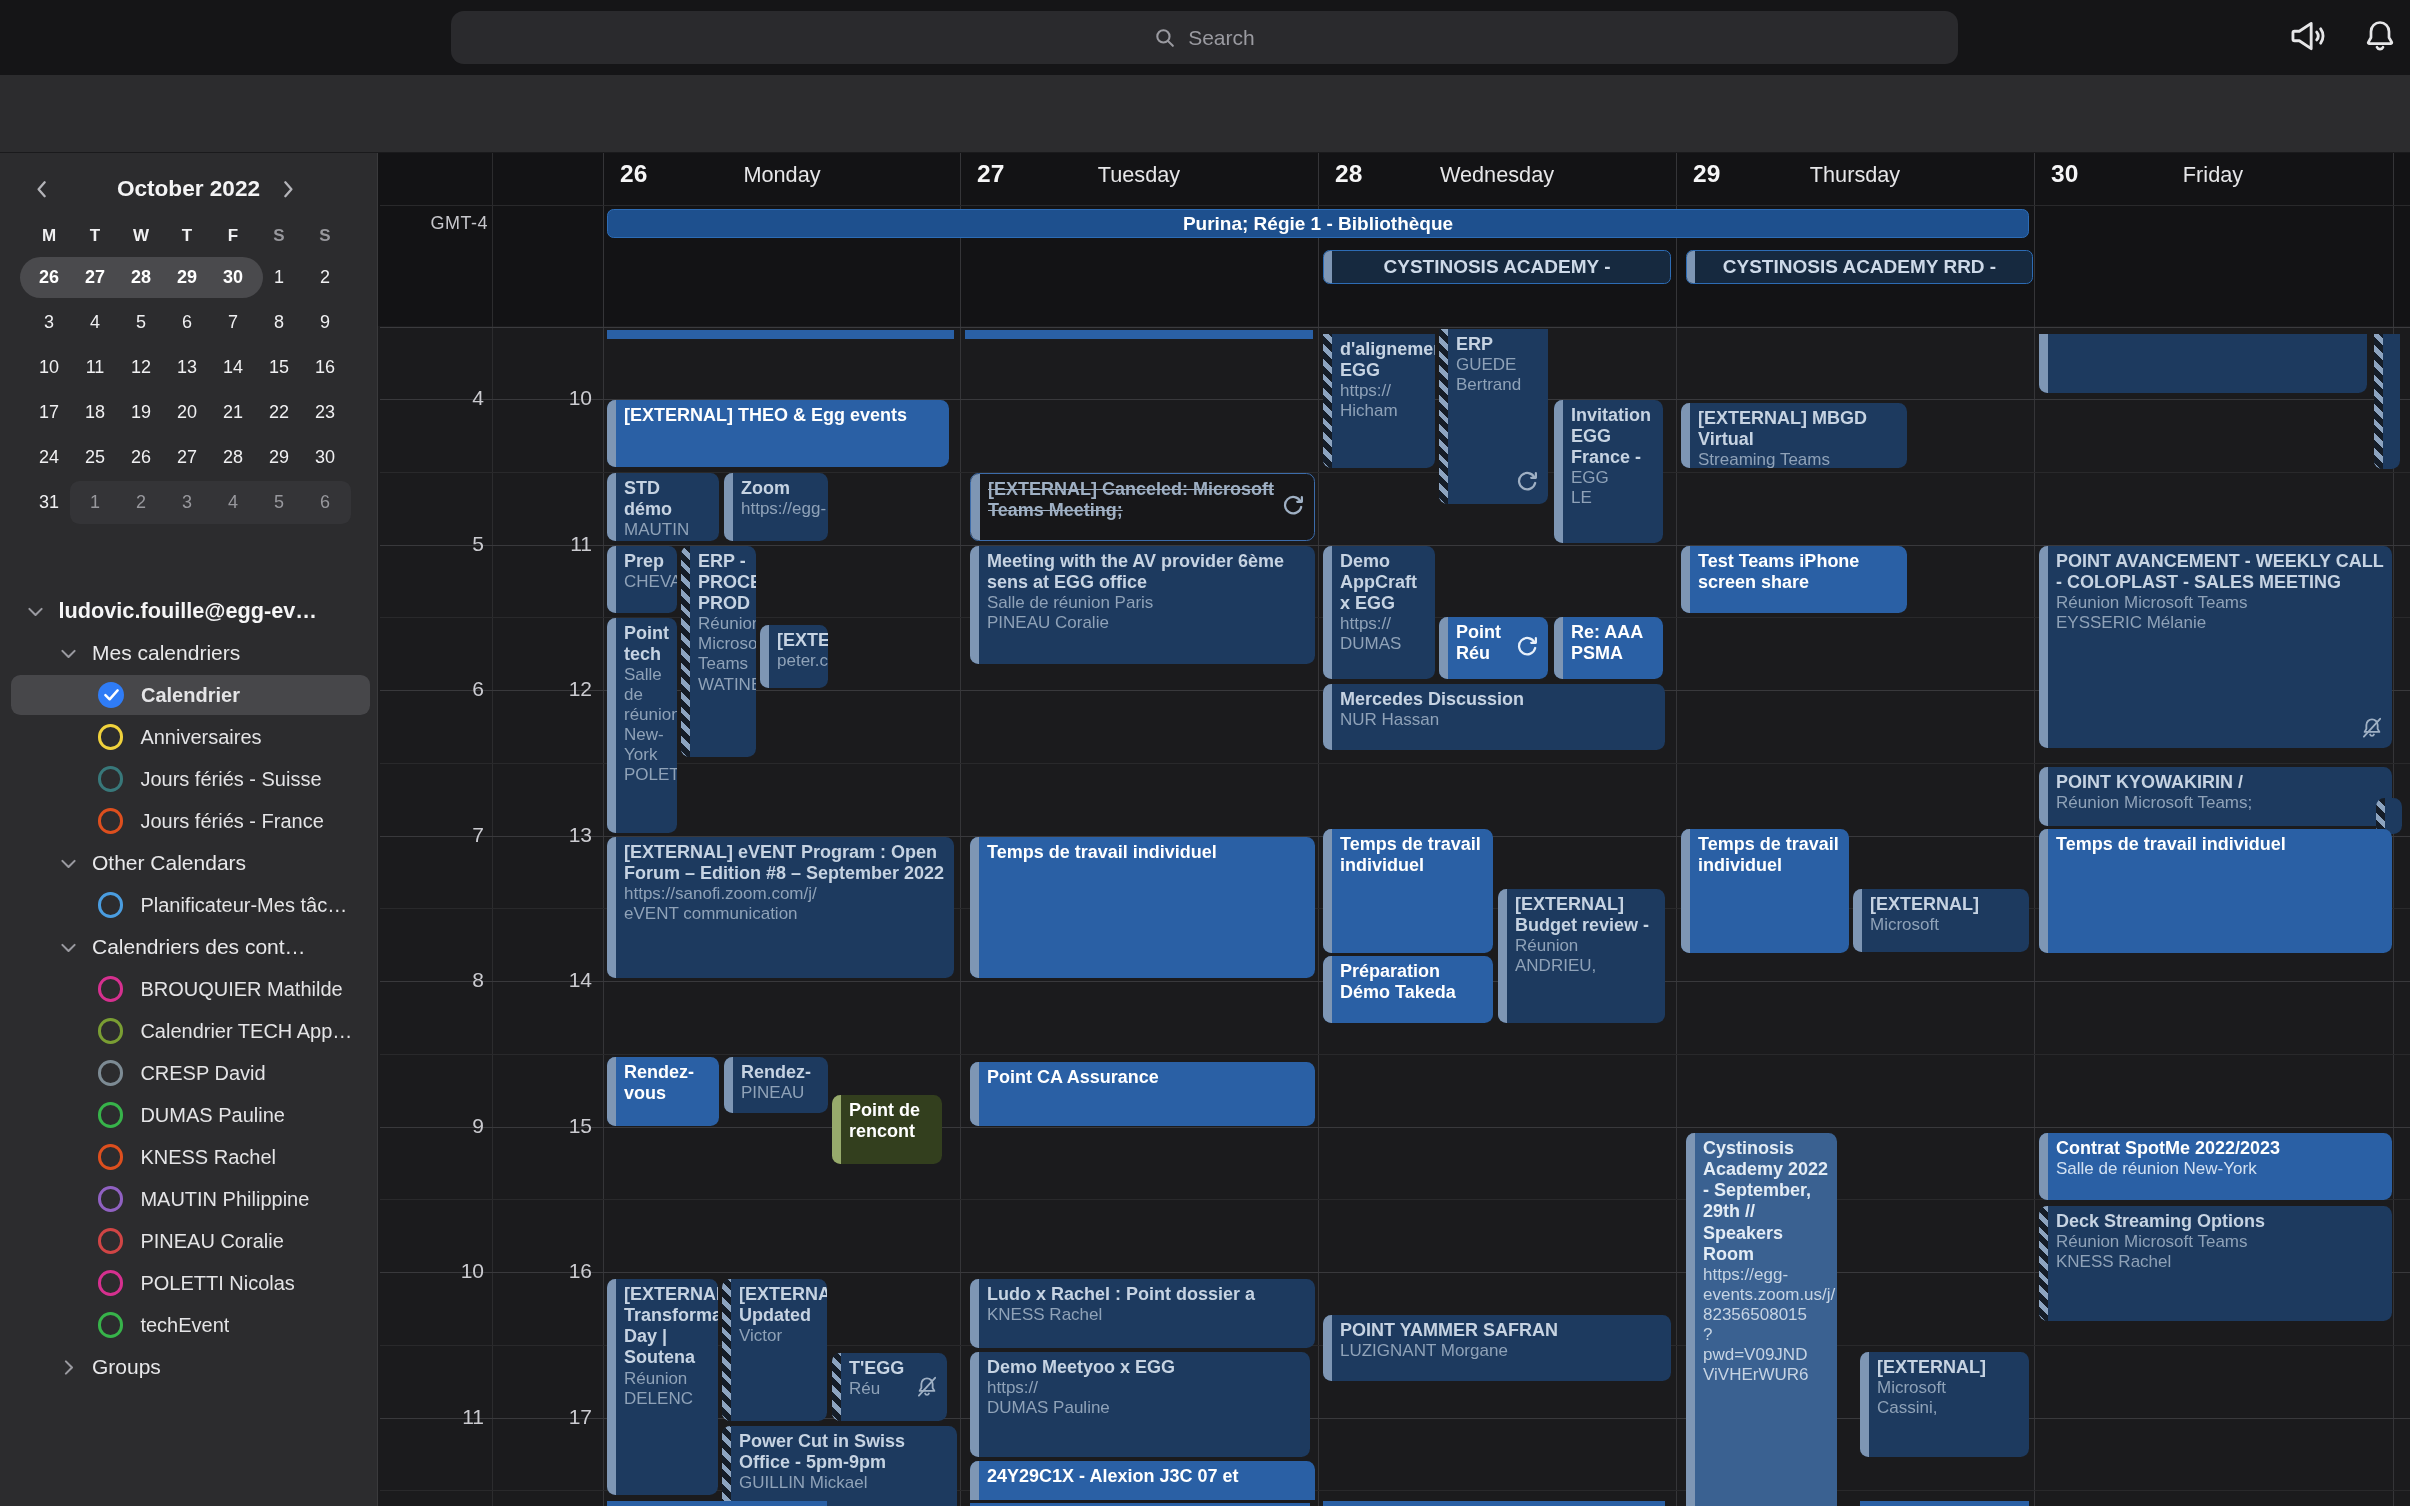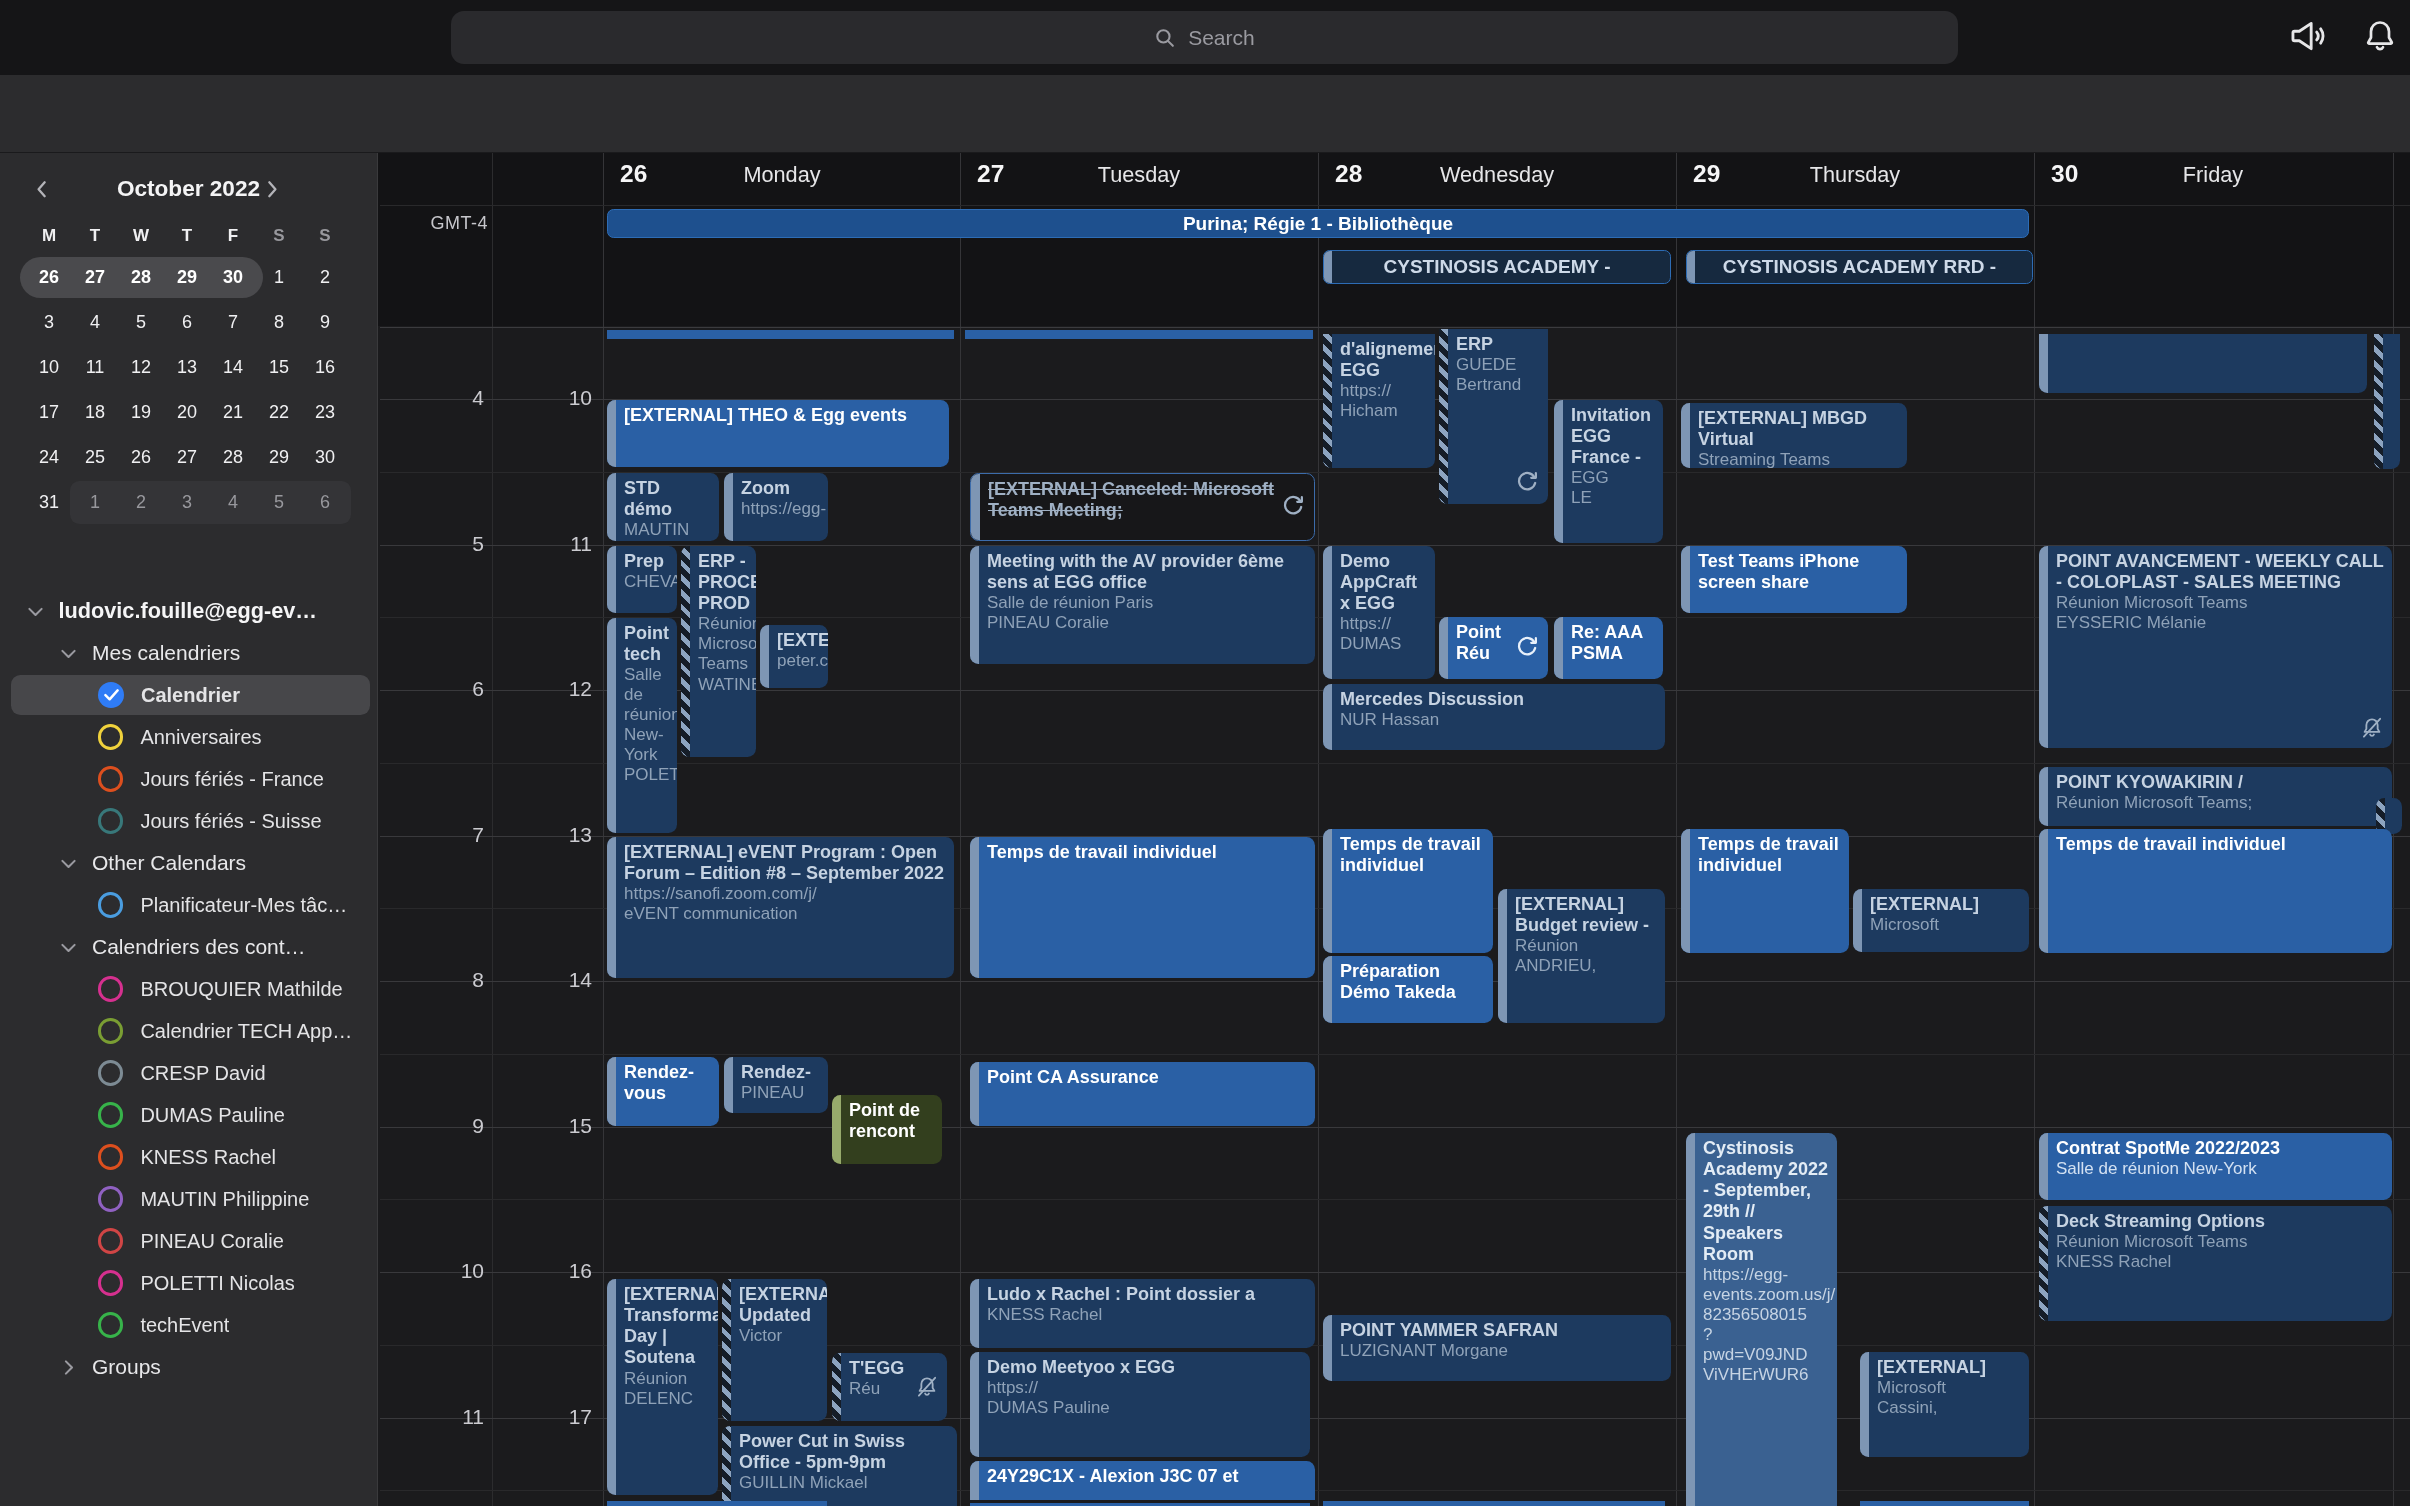--- a/index.html
+++ b/index.html
@@ -22,21 +22,21 @@
   #navFwd{position:absolute;left:579px;top:94px;width:40px;height:40px;display:flex;align-items:center;justify-content:center;}
   #dateRange{position:absolute;left:624px;top:98px;font-size:26px;font-weight:bold;color:#f2f2f3;}
   #weather{position:absolute;left:1469px;top:87px;display:flex;align-items:center;gap:15px;}
   #weather .wl1{font-size:19px;font-weight:bold;color:#ececee;}
   #weather .wl2{font-size:18px;color:#d8d8da;margin-top:2.8px;}
   #weather .wl2 .dim{color:#bcbcc0;}
   #viewSel{position:absolute;left:2068px;top:90px;display:flex;align-items:center;gap:13px;font-size:21.7px;color:#ececee;}
   #collapseBtn{position:absolute;left:2333px;top:96px;}
   
   #sidebar{position:absolute;left:0;top:153px;width:377px;height:1353px;background:#2c2c2e;border-right:0.9px solid #3a3a3c;}
-  #mcTitleRow{position:absolute;left:0;top:22.6px;width:316px;height:34px;}
+  #mcTitleRow{position:absolute;left:0;top:22.6px;width:316px;height:34px;padding-left:16px;}
   #mcTitle{position:absolute;left:0;width:377px;text-align:center;font-size:22.6px;font-weight:bold;color:#f4f4f5;}
   .mc-chev{position:absolute;top:1.9px;}
   #mcPrev{left:32px;} #mcNext{right:34px;}
   #mcDows{position:absolute;left:26px;top:73px;width:324px;display:flex;}
   #mcDows div{width:46px;text-align:center;font-size:17px;font-weight:bold;color:#f0f0f2;}
   #mcDows div.mut{color:#98989d;}
   #mcGrid{position:absolute;left:26px;top:102px;width:324px;}
   .mc-row{position:relative;height:45px;display:flex;align-items:center;}
   .mc-cell{position:relative;width:46px;text-align:center;font-size:18px;color:#f0f0f2;z-index:2;}
   .mc-cell.mut{color:#98989d;}
@@ -312,26 +312,26 @@
               <path d="M1.5 6.5L6 11 14.5 1.5" fill="none" stroke="#fff" stroke-width="2.6" stroke-linecap="round" stroke-linejoin="round"></path>
             </svg>
           </span>
           <span class="lbl" style="font-weight: bold;">Calendrier</span>
         </div>
         <div class="sd-row" style="padding-left: 98px;">
           <span class="ring" style="border-color: rgb(240, 210, 60);"></span>
           <span class="lbl">Anniversaires</span>
         </div>
         <div class="sd-row" style="padding-left: 98px;">
+          <span class="ring" style="border-color: rgb(56, 120, 122);"></span>
+          <span class="lbl">Jours fériés - Suisse</span>
+        </div>
+        <div class="sd-row" style="padding-left: 98px;">
           <span class="ring" style="border-color: rgb(221, 79, 30);"></span>
           <span class="lbl">Jours fériés - France</span>
-        </div>
-        <div class="sd-row" style="padding-left: 98px;">
-          <span class="ring" style="border-color: rgb(56, 120, 122);"></span>
-          <span class="lbl">Jours fériés - Suisse</span>
         </div>
         <div class="sd-row sd-grp" style="padding-left: 58px;">
           <span style="margin-right: 13px;">
             <svg width="21" height="21" viewBox="0 0 24 24">
               <path d="M5 9l7 7 7-7" fill="none" stroke="#9a9aa0" stroke-width="2.4" stroke-linecap="round" stroke-linejoin="round"></path>
             </svg>
           </span>
           <span class="lbl">Other Calendars</span>
         </div>
         <div class="sd-row" style="padding-left: 98px;">

